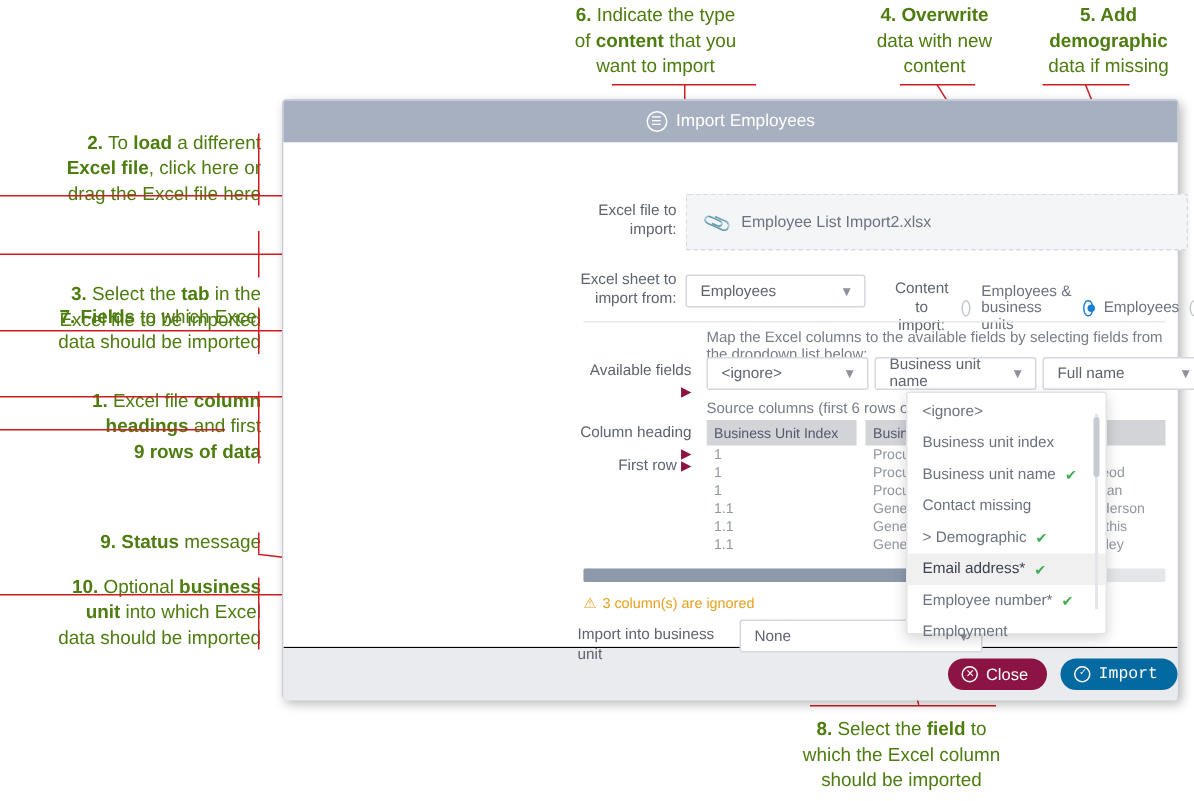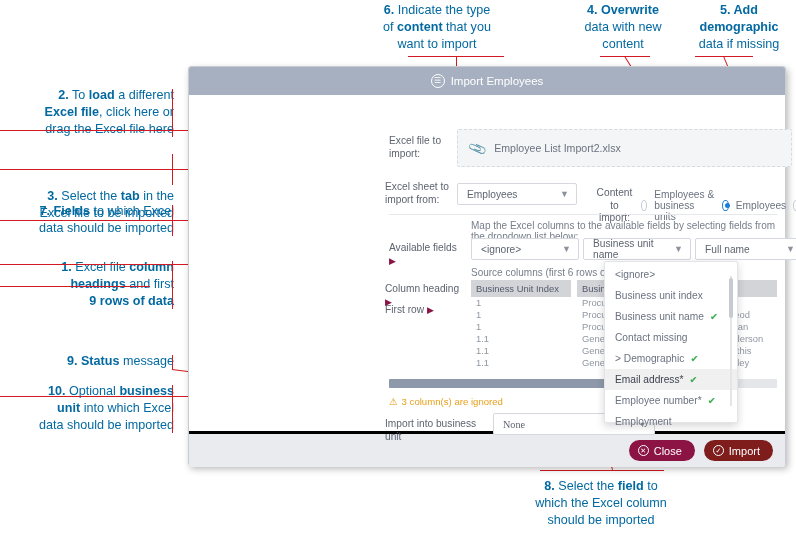--- a/index.html
+++ b/index.html
@@ -11,21 +11,21 @@
     overflow: hidden;
   }
   #root { position: relative; width: 796px; height: 534px; }
 
   
   .anno {
     position: absolute;
     font-family: "Liberation Sans", sans-serif;
     font-size: 12.6px;
     line-height: 17px;
-    color: #0369a1;
+    color: #4d7c0f;
   }
   .anno b { font-weight: bold; }
   .anno.right { text-align: right; }
   .anno.center { text-align: center; }
 
   .rule { position: absolute; background: #d31a22; }
   .rule.h { height: 1.3px; }
   .rule.v { width: 1.3px; }
   .diag { position: absolute; transform-origin: 0 0; background: #d31a22; height: 1.3px; }
 
@@ -51,46 +51,46 @@
   }
   .title-icon {
     width: 14px; height: 14px; border-radius: 50%;
     border: 1.4px solid #ffffff;
     display: flex; align-items: center; justify-content: center;
     font-size: 8px; line-height: 1;
   }
   #body { padding: 0; position: relative; height: 336px; background:#fff; }
   #footer {
     height: 36px; background: #e9ebef;
-    border-top: 3px solid #000000;
+    border-top: 1px solid #000000;
     display: flex; align-items: center; justify-content: flex-end;
-    padding-right: 12px; gap: 9px;
+    padding-right: 0; gap: 9px;
     border-radius: 0 0 2px 2px;
   }
 
   .btn {
     border: none; border-radius: 13px;
     height: 21px; padding: 0 13px 0 9px;
     color: #fff; font-size: 11px;
     display: inline-flex; align-items: center; gap: 5px;
     cursor: pointer;
     font-family: "Liberation Sans", sans-serif;
   }
   .btn .bic {
     width: 11px; height: 11px; border-radius: 50%;
     border: 1.2px solid #fff; font-size: 7px;
     display: flex; align-items: center; justify-content: center; line-height: 1;
   }
   .btn-close { background: #8c1444; }
-  .btn-import { background: #7f1d1d; }
+  .btn-import { background: #0369a1; font-family: Liberation Mono, monospace; }
 
   
   .frow { position: absolute; }
   .lbl {
-    color: #5d6470; font-size: 10.2px; 
+    color: #5d6470; font-size: 10.2px; text-align: right;
     line-height: 12.5px;
   }
   .filebox {
     background: #f4f5f7; border: 1px dashed #d7dae0;
     border-radius: 2px;
     display: flex; align-items: center; gap: 8px;
     padding-left: 12px;
     color: #6b7280; font-size: 10.6px;
   }
   .clip { font-size: 13px; color: #9aa1ac; transform: rotate(-25deg); display:inline-block;}
@@ -309,21 +309,21 @@
       <div id="hscroll" style="left:200px; top:284px; width:388px;">
         <div id="hthumb"></div>
       </div>
 
       <div id="status" style="left:200px; top:301px;">
         <span>⚠</span>
         <span>3 column(s) are ignored</span>
       </div>
 
       <div class="frow lbl" style="left:196px; top:323px; width:100px; text-align:left;">Import into business unit</div>
-      <div class="frow sel" style="left:304px; top:318px; width:162px;font-family:Liberation Serif, serif;">
+      <div class="frow sel" style="left:304px; top:318px; width:162px;">
         <span>None</span>
         <span class="caret">▼</span>
       </div>
 
       <div id="ddlist" style="left:415px; top:166px;">
         <div id="ddbar">
           <div class="track"></div>
             <div class="thumb"></div>
         </div>
         <div id="ddi-host">

